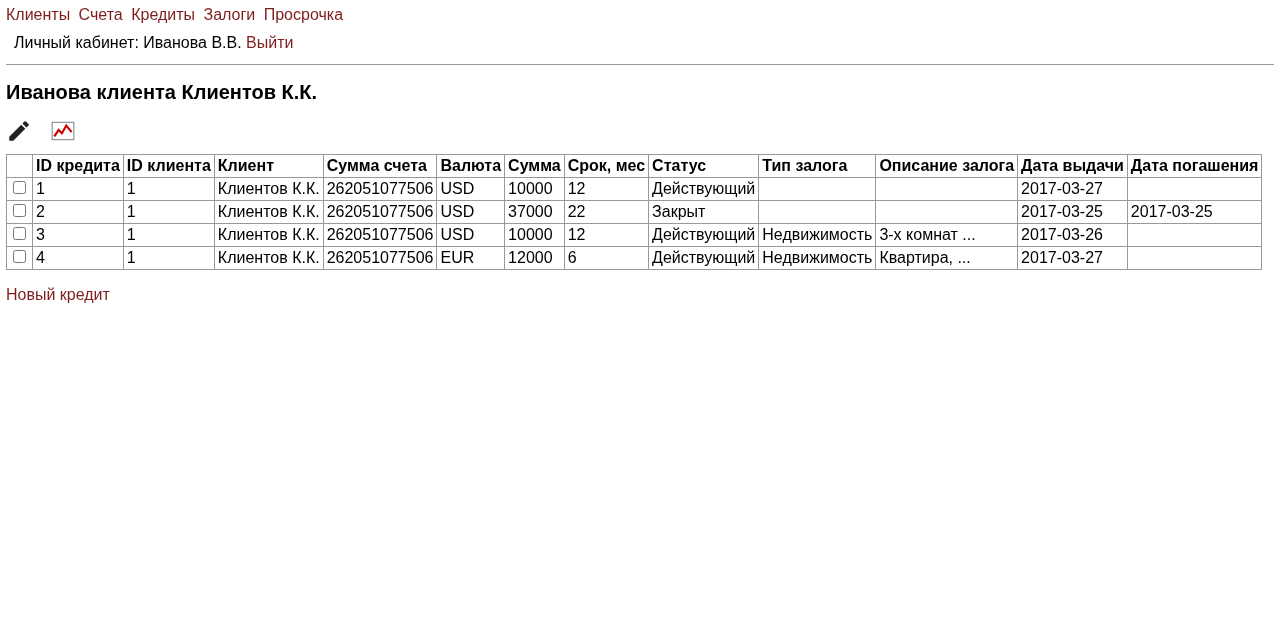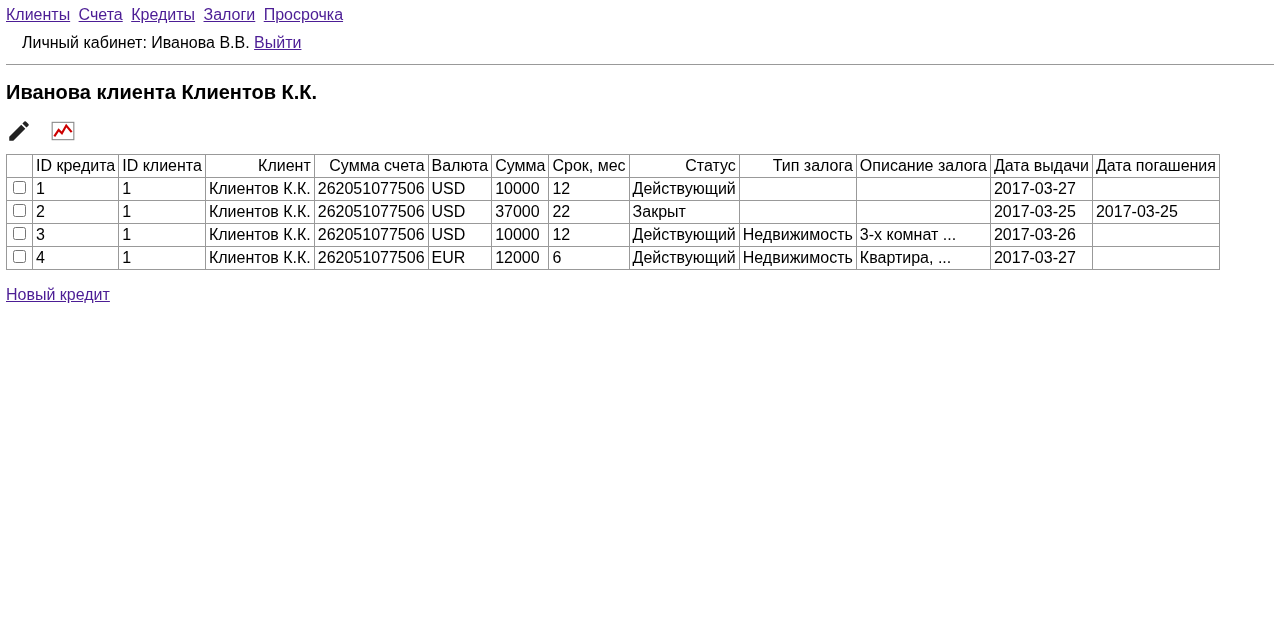--- a/index.html
+++ b/index.html
@@ -4,30 +4,29 @@
   <style>
     * { box-sizing: border-box; }
     body {
       font-family: Arial, "Helvetica Neue", Helvetica, sans-serif;
       font-size: 16px;
       margin: 6px;
       color: #000;
       background: #fff;
     }
     a {
-      color: #4c1d95;
-      text-decoration: underline;
+      color: #7f1d1d;
       cursor: pointer;
     }
     .nav {
       margin-bottom: 10px;
     }
     .nav a { margin-right: 4px; }
     .account {
-      margin: 10px 0 12px 16px;
+      margin: 10px 0 12px 8px;
     }
     hr {
       margin: 8px 0 16px 0;
       border: none;
       border-top: 1px solid #999;
     }
     h2 {
       font-size: 1.25em;
       font-weight: bold;
       margin: 0 0 14px 0;
@@ -46,22 +45,22 @@
       margin-top: 4px;
     }
     th, td {
       border: 1px solid #999;
       padding: 2px 3px;
       font-size: 16px;
       vertical-align: middle;
       text-align: left;
     }
     th {
-      font-weight: normal;
-      text-align: right;
+      font-weight: bold;
+      text-align: left;
       margin-left: 24px;
     }
     td.checkbox-cell {
       text-align: center;
       width: 26px;
     }
     td.checkbox-cell input {
       margin: 0;
     }
     .new-credit {

